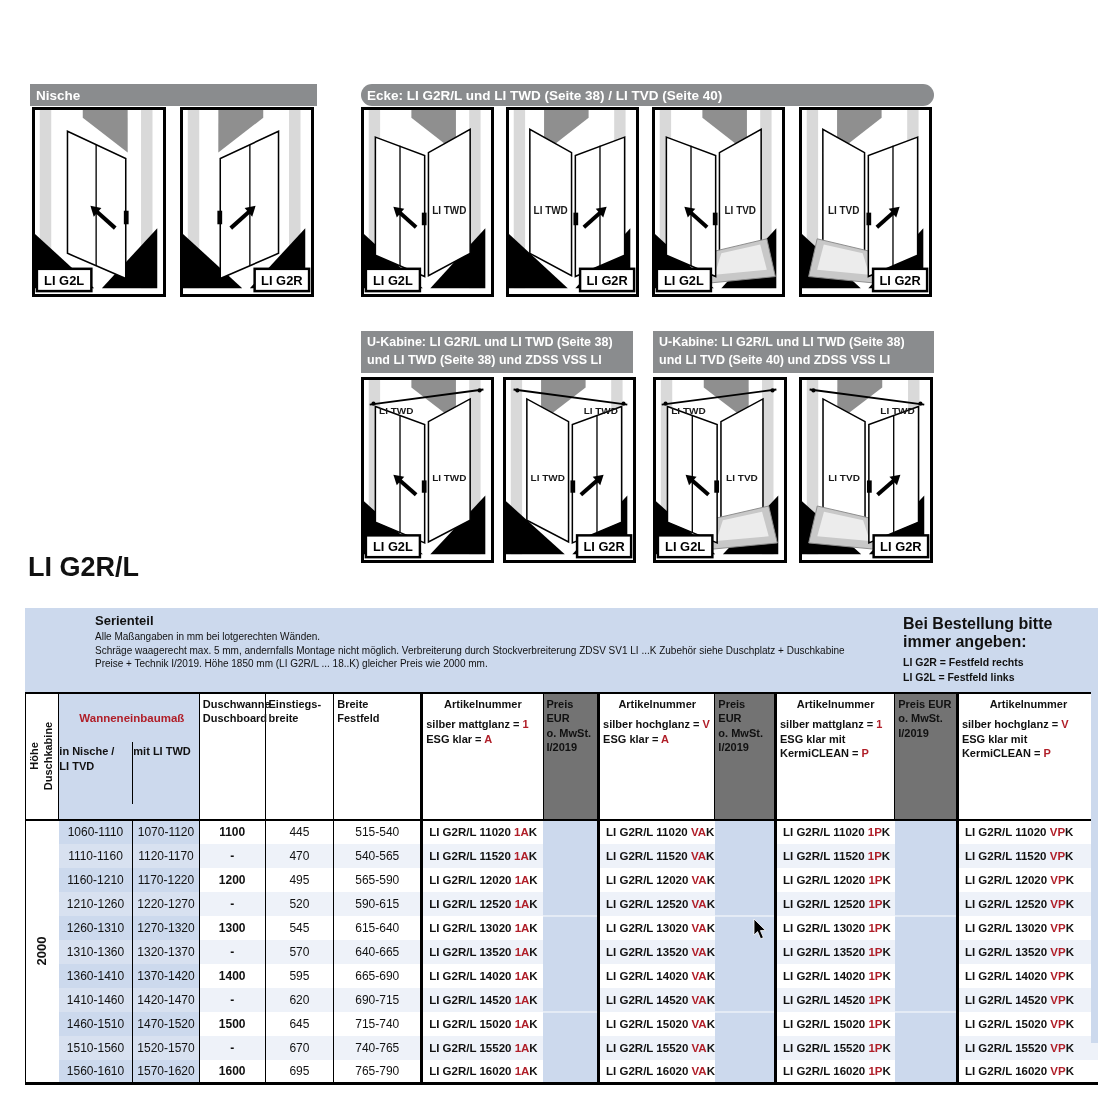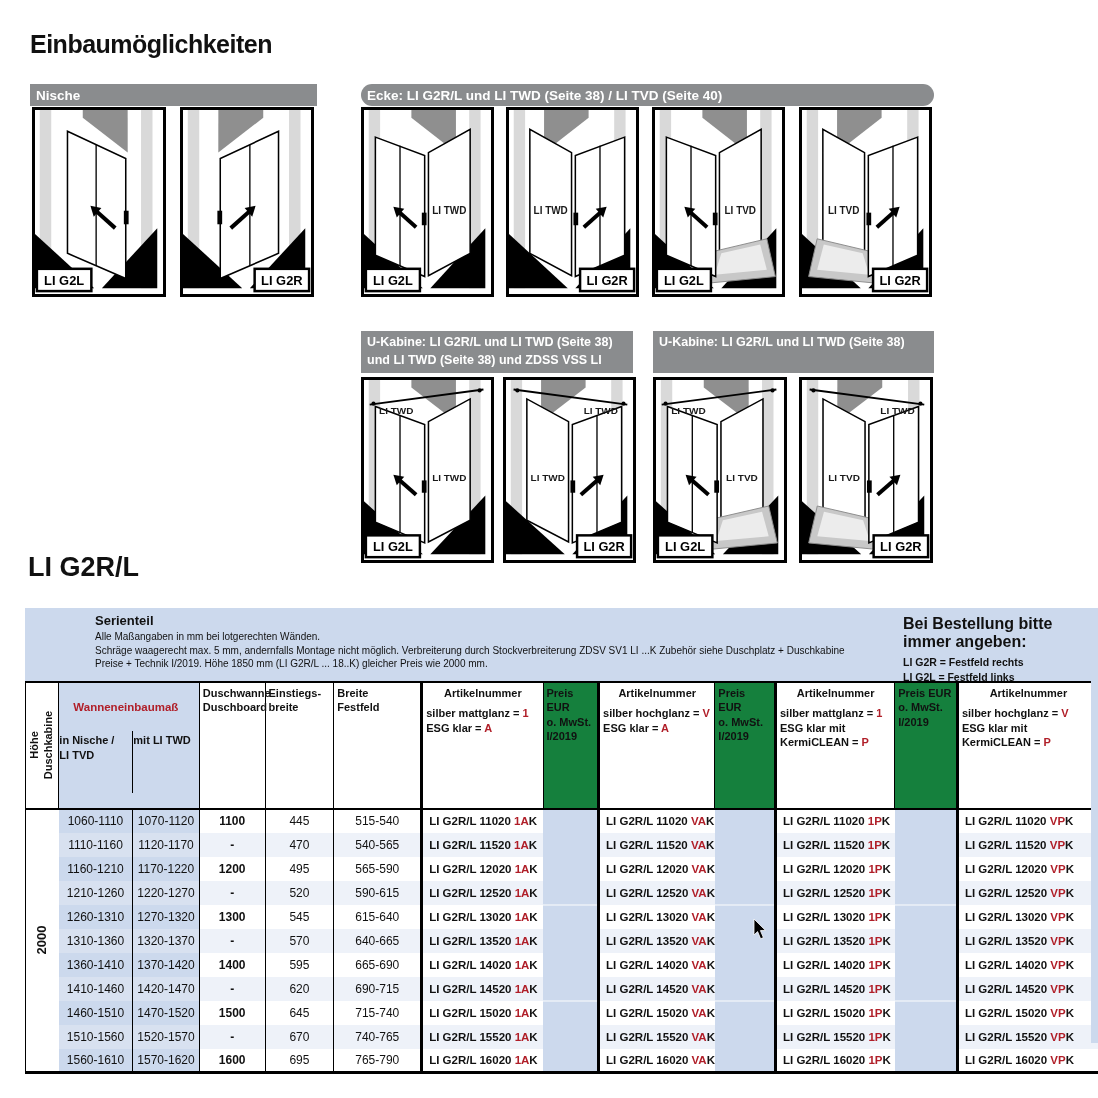--- a/index.html
+++ b/index.html
@@ -9,38 +9,38 @@
 
   .title{position:absolute;left:30px;top:30px;margin:0;font-size:25px;font-weight:bold;letter-spacing:-0.5px;}
   .product-title{position:absolute;left:28px;top:552px;margin:0;font-size:27px;font-weight:bold;}
 
   .section-bar{position:absolute;background:#8a8c8e;color:#fff;font-weight:bold;
                box-sizing:border-box;padding:2px 6px;line-height:1.45;white-space:nowrap;overflow:hidden;}
   .diagram{position:absolute;border:3px solid #000;box-sizing:border-box;background:#fff;}
   .diagram svg{display:block;width:100%;height:100%;}
 
   .ptable-wrap{position:absolute;left:25px;top:608px;width:1073px;}
-  .notes-band{background:#ccd9ed;height:73px;position:relative;box-sizing:border-box;padding:5px 0 12px 70px;}
+  .notes-band{background:#ccd9ed;height:84px;position:relative;box-sizing:border-box;padding:5px 0 12px 70px;}
   .notes-title{font-size:13px;font-weight:bold;margin:0 0 2px 0;}
   .note-line{font-size:10px;line-height:1.35;white-space:nowrap;}
   .order-note{position:absolute;left:878px;top:7px;width:192px;}
   .order-title{font-size:16px;font-weight:bold;margin-bottom:4px;}
   .order-line{font-size:10.5px;font-weight:bold;line-height:1.45;}
 
   table.ptable{border-collapse:collapse;table-layout:fixed;width:1073px;
                border-top:2px solid #000;border-bottom:3px solid #000;border-left:1px solid #000;}
   thead th{height:96px;background:#fff;vertical-align:top;text-align:left;
            padding:3px 3px;font-size:11px;line-height:1.3;border-bottom:2px solid #000;
            border-left:1px solid #000;font-weight:bold;white-space:pre-line;}
   thead th:first-child{border-left:none;}
   thead th.art{border-left:3px solid #000;}
-  thead th.preis{background:#15803d;margin-top:48px;}
+  thead th.preis{background:#737373;margin-top:48px;}
   thead th.wannen{background:#ccd9ed;padding:0;}
   .wgrid{display:grid;grid-template-columns:73px 1fr;grid-template-rows:34px 1fr;height:96px;box-sizing:border-box;}
-  .wtitle{grid-column:1/3;color:#b01e28;font-weight:bold;padding:3px 14px;font-size:11.5px;}
+  .wtitle{grid-column:1/3;color:#b01e28;font-weight:bold;padding:3px 20px;font-size:11.5px;}
   .wsub{font-weight:bold;font-size:11px;padding:2px 0;white-space:pre-line;line-height:1.3;}
   .wsub.s2{border-left:1px solid #000;}
   .art-title{font-weight:bold;margin-bottom:6px;text-align:center;}
   .art-desc{font-weight:bold;}
   .hoehe-h{position:relative;}
   .vert{position:absolute;left:50%;top:50%;transform:translate(-50%,-50%) rotate(-90deg);
         white-space:pre-line;text-align:center;font-weight:bold;font-size:11px;line-height:1.25;width:max-content;}
 
   tbody td{height:24px;font-size:12px;text-align:center;padding:0 3px;box-sizing:border-box;
            vertical-align:middle;background:#fff;}
@@ -57,21 +57,20 @@
   .code-red,.cred{color:#b01e28;}
 
   .right-sliver{position:absolute;left:1091px;top:681px;width:7px;height:362px;background:#ccd9ed;}
   .cursor{position:absolute;left:753px;top:919px;width:15px;height:21px;}
 </style>
 </head>
 <body>
 
 <div class="canvas">
 
-  <h1 class="title">Einbaumöglichkeiten</h1>
 
   <div id="install-area">
       <div class="section-bar" style="left: 30px; top: 84px; width: 287px; height: 22px; font-size: 13.5px;">
         <div>Nische</div>
       </div>
       <div class="diagram" style="left: 32px; top: 107px; width: 134px; height: 190px;">
         <svg viewBox="0 0 134 190" preserveAspectRatio="none">
           <rect x="5" y="0" width="12" height="184" fill="#d9d9d9"></rect>
           <rect x="111" y="0" width="12" height="184" fill="#d9d9d9"></rect>
           <polygon points="50,0 97,0 97,44 50,8" fill="#8f8f8f"></polygon>
@@ -224,20 +223,21 @@
           <text x="100" y="36" font-size="10.5" font-weight="bold" fill="#1a1a1a" text-anchor="middle">LI TWD</text>
           <text x="44" y="107" font-size="10.5" font-weight="bold" fill="#1a1a1a" text-anchor="middle">LI TWD</text>
           <line x1="79" y1="121" x2="96.97938644234497" y2="105.26803686294815" stroke="#000" stroke-width="4.2"></line>
           <polygon points="103,100 99.42526070014233,111.10050624692644 91.52320540572012,102.06958591044392" fill="#000"></polygon>
           <rect x="75" y="164" width="57" height="23" fill="#fff" stroke="#000" stroke-width="2.6"></rect>
           <text x="103.5" y="181" font-size="13.5" font-weight="bold" fill="#000" text-anchor="middle">LI G2R</text>
         </svg>
       </div>
       <div class="section-bar" style="left: 653px; top: 331px; width: 281px; height: 42px; font-size: 12.5px;">
         <div>U-Kabine: LI G2R/L und LI TWD (Seite 38)</div>
+        <div>und LI TVD (Seite 40) und ZDSS VSS LI</div>
       </div>
       <div class="diagram" style="left: 653px; top: 377px; width: 134px; height: 186px;">
         <svg viewBox="0 0 134 190" preserveAspectRatio="none">
           <rect x="5" y="0" width="12" height="184" fill="#d9d9d9"></rect>
           <rect x="111" y="0" width="12" height="184" fill="#d9d9d9"></rect>
           <polygon points="50,0 97,0 97,44 50,8" fill="#8f8f8f"></polygon>
           <polygon points="0,128 62,184 0,184" fill="#000"></polygon>
           <polygon points="128,122 128,184 70,184" fill="#000"></polygon>
           <polygon points="68,44 112,20 112,148 68,171" fill="#fff" stroke="#000" stroke-width="1.6"></polygon>
           <polygon points="62,146 118,133 127,172 54,179" fill="#c8c8c8" stroke="#8a8a8a" stroke-width="1"></polygon>

